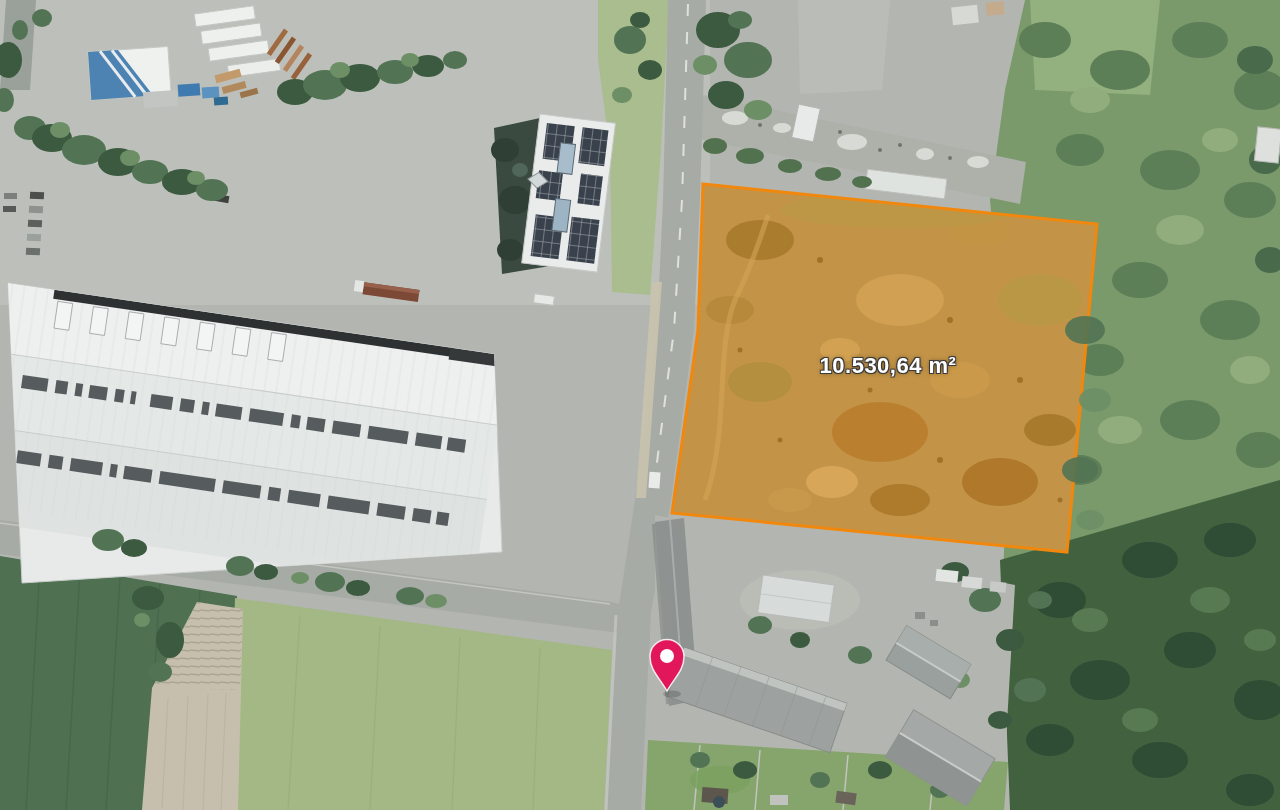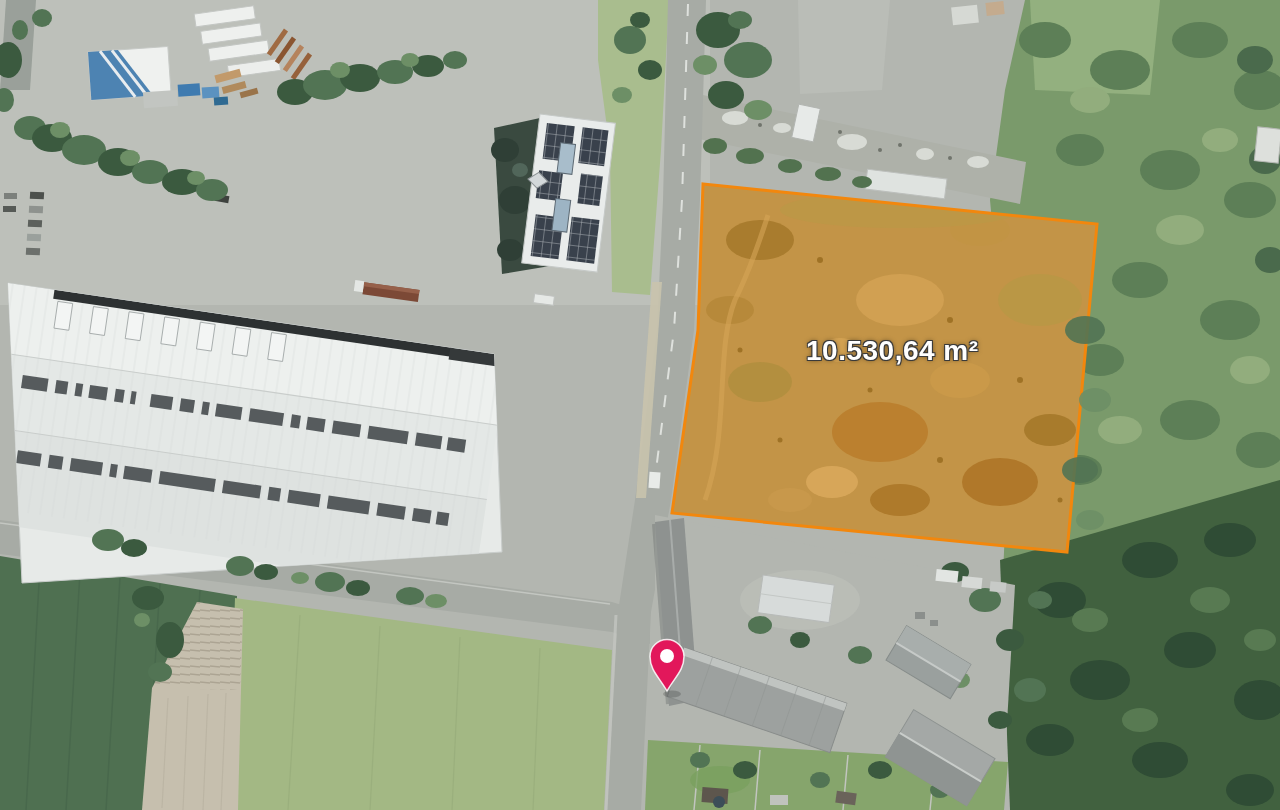--- a/index.html
+++ b/index.html
@@ -6,22 +6,22 @@
   .map-viewport{position:relative;width:1280px;height:810px;overflow:hidden;font-family:"Liberation Sans",sans-serif;}
   .map-viewport svg{position:absolute;left:0;top:0;display:block;}
   
   .pav{fill:#bdc0ba}.pav2{fill:#b3b6b0}.road{fill:#a7aba5}
   .t1{fill:#3b5a3f}.t2{fill:#527454}.t3{fill:#6d8f66}
   .white-roof{fill:#e9eceb;stroke:#c5c9c7;stroke-width:1}
   .sky{fill:#565b5d}
   .parcel-fill{fill-opacity:.38;stroke:none;cursor:pointer}
   .parcel-outline{fill:none;stroke-width:3;stroke-linejoin:miter}
   .area-label{
-    position:absolute;left:806px;top:335px;width:164px;text-align:center;
-    color:#ffffff;font-size:28px;font-weight:bold;letter-spacing:.5px;
+    position:absolute;left:806px;top:353px;width:164px;text-align:center;
+    color:#ffffff;font-size:22px;font-weight:bold;letter-spacing:.5px;
     text-shadow:-1px -1px 0 #3a3a3a,1px -1px 0 #3a3a3a,-1px 1px 0 #3a3a3a,1px 1px 0 #3a3a3a,0 0 5px rgba(0,0,0,.6);
     pointer-events:none;white-space:nowrap;}
   .pin{cursor:pointer}
 </style>
 </head>
 <body>
 
 <div class="map-viewport">
 <svg width="1280" height="810" viewBox="0 0 1280 810">
   <defs>

